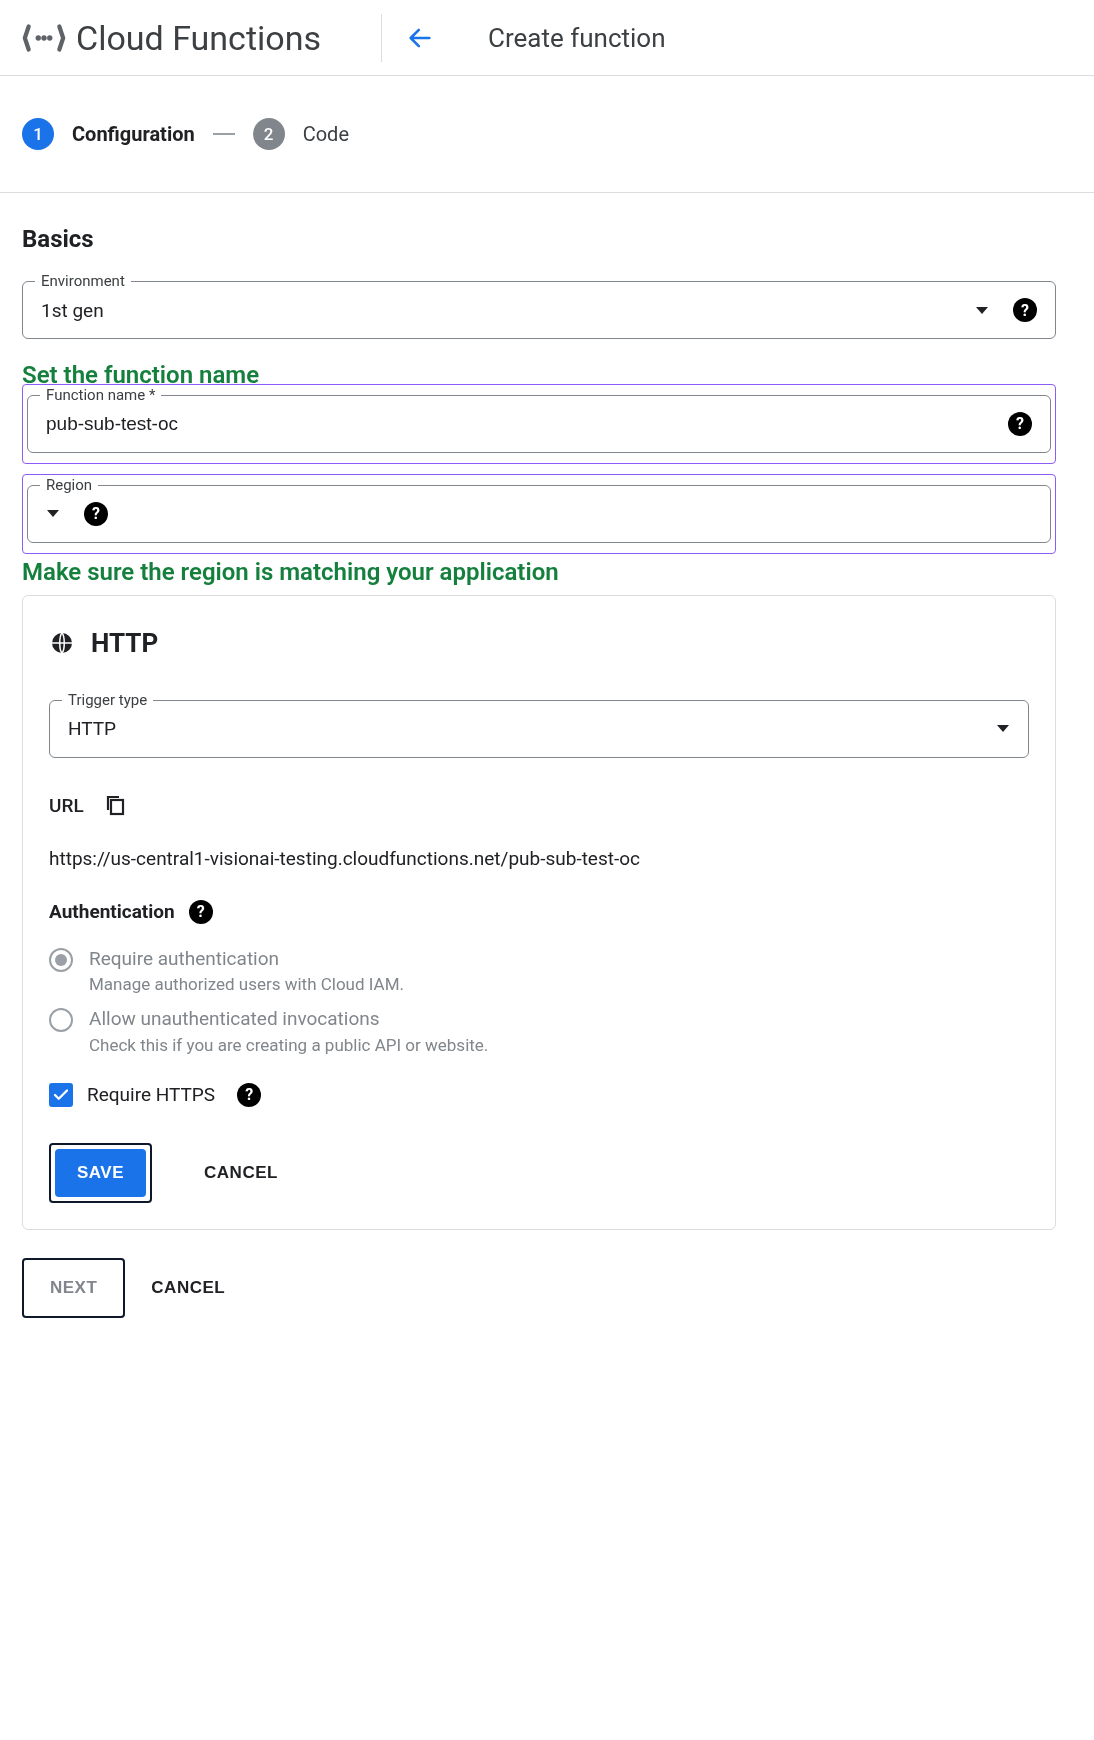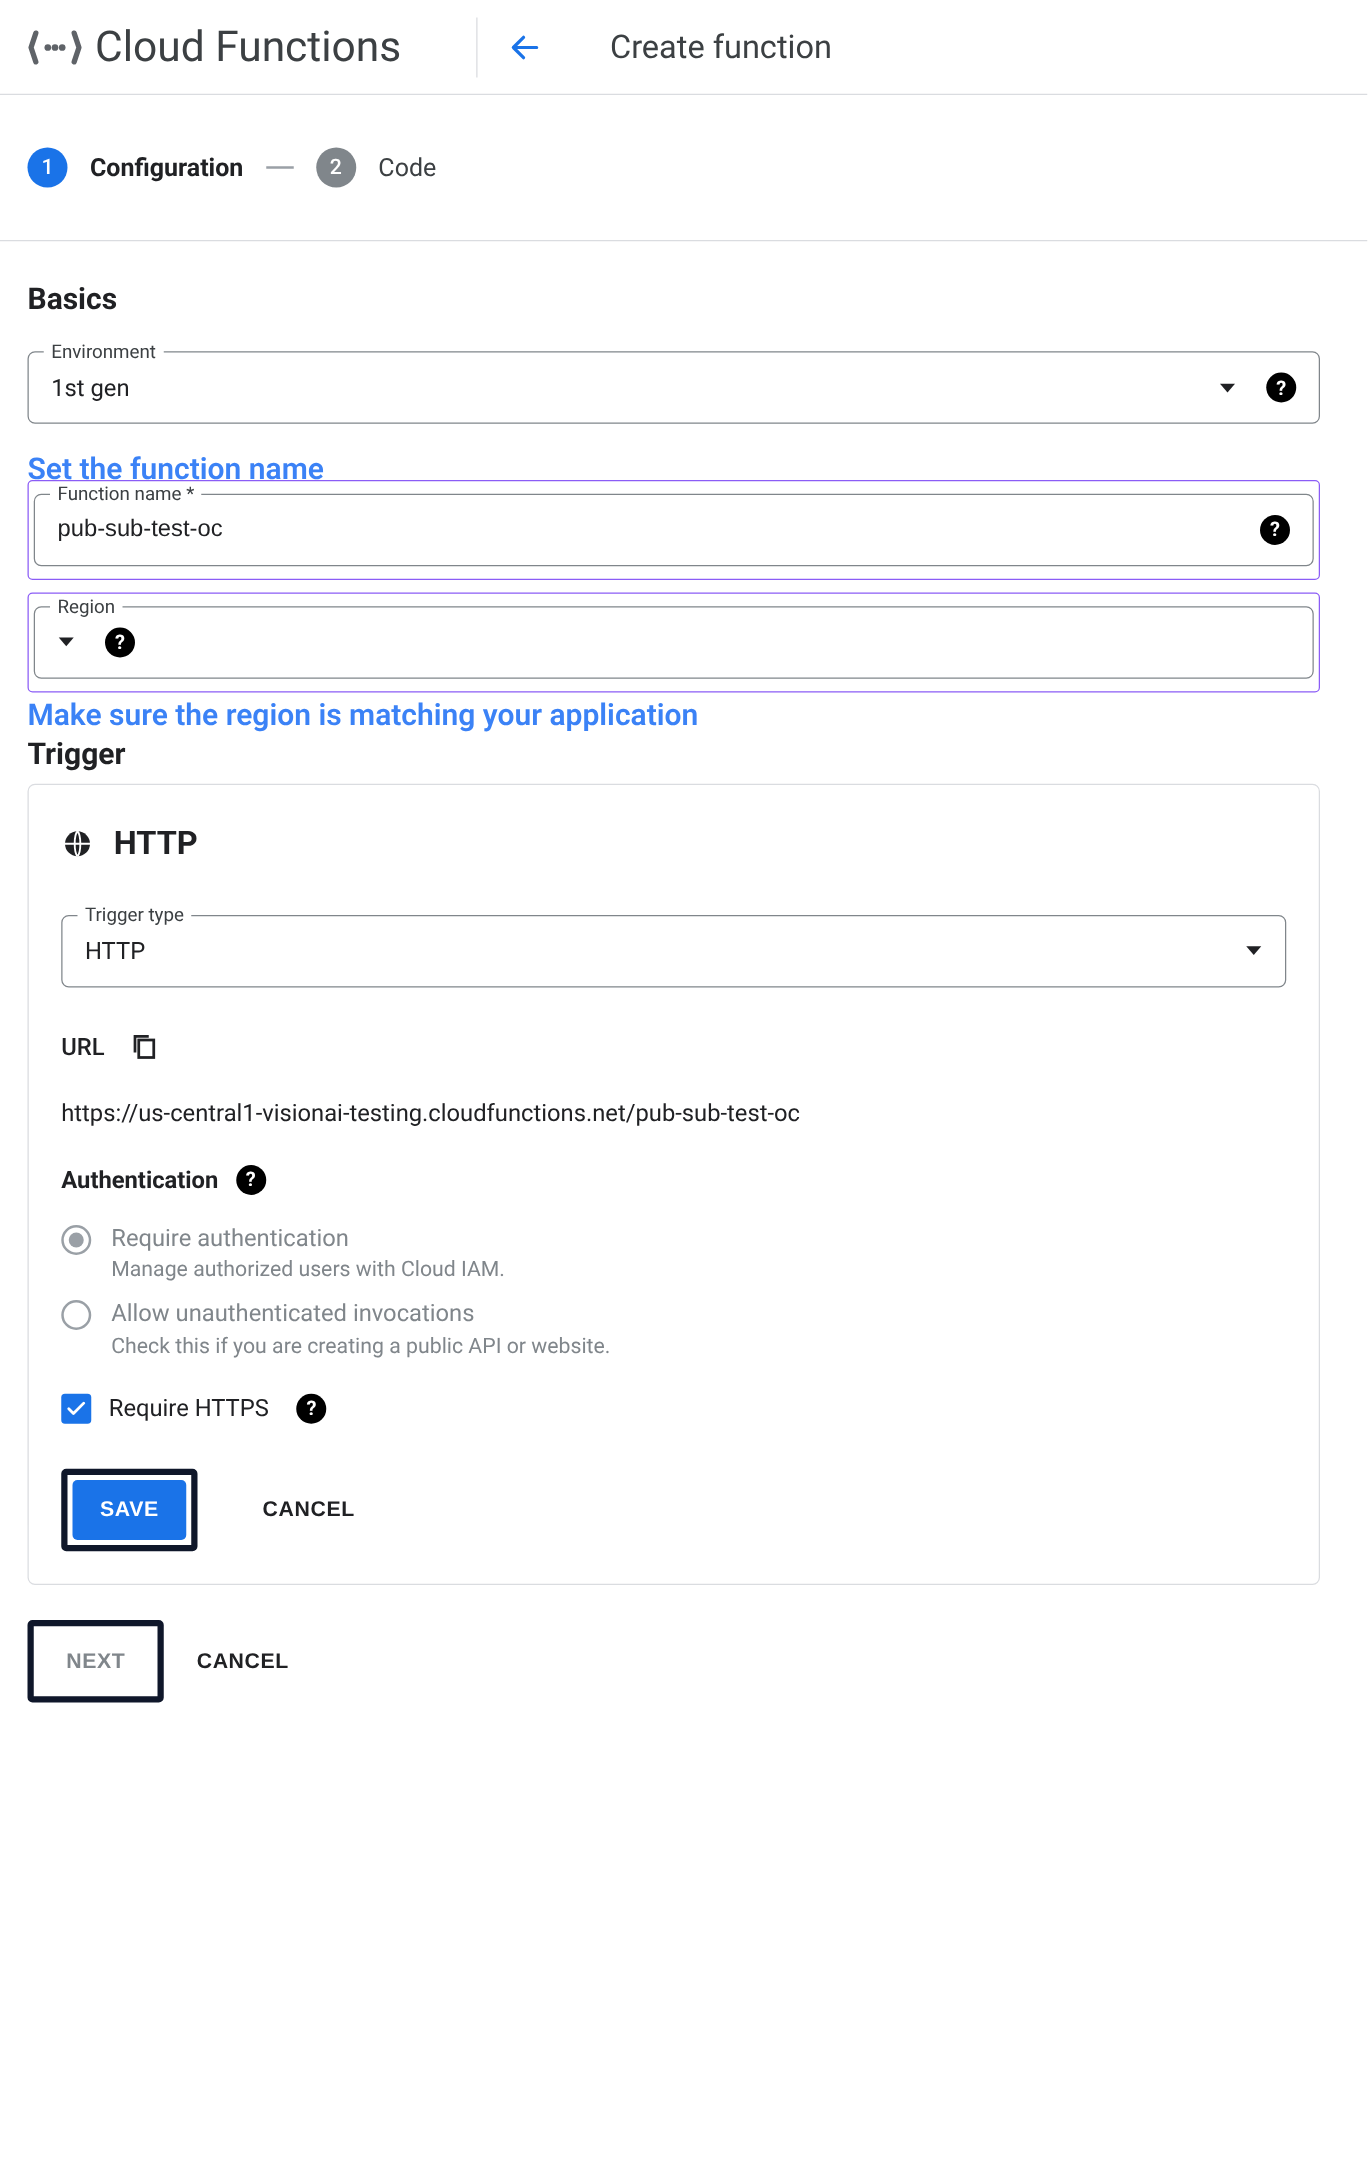--- a/index.html
+++ b/index.html
@@ -127,21 +127,21 @@
     border-radius: 50%;
     background: #000;
     color: #fff;
     display: flex; align-items: center; justify-content: center;
     font-size: 16px;
     font-weight: 700;
     flex-shrink: 0;
   }
 
   .annotation-red {
-    color: #3b82f6;
+    color: #15803d;
     font-size: 24px;
     font-weight: 600;
     line-height: 1.2;
   }
   .red-box {
     border: 1px solid #8b5cf6;
     border-radius: 4px;
     padding: 10px 4px;
   }
   .annotation-above { margin-bottom: -6px; margin-top: 22px; }
@@ -237,21 +237,21 @@
     padding: 14px 22px;
     border: none;
     cursor: pointer;
     border-radius: 4px;
   }
   .btn-primary { background: #1a73e8; color: #fff; }
   .btn-text { background: transparent; color: #202124; font-weight: 700; }
   .btn-text-muted { background: transparent; color: #80868b; font-weight: 700; }
 
   .red-box-tight {
-    border: 5px solid #0f172a;
+    border: 2px solid #0f172a;
     border-radius: 4px;
     padding: 4px 4px;
     display:inline-flex;
   }
 
   .footer-row {
     display: flex; align-items: center;
     margin-top: 28px;
   }
 </style>
@@ -324,21 +324,20 @@
       <span class="field-caret">
         <svg width="14" height="10" viewBox="0 0 14 10">
             <path d="M1 1 L7 8 L13 1" fill="#202124"></path>
           </svg>
       </span>
       <span class="help-icon">?</span>
     </div>
   </div>
   <div class="annotation-red annotation-below">Make sure the region is matching your application</div>
 
-  <div class="section-title" style="margin-top:0;margin-bottom:10px;">Trigger</div>
 
   <div class="trigger-card">
 
     <div class="trigger-heading">
       <span class="globe-icon">
         <svg width="24" height="24" viewBox="0 0 24 24">
             <circle cx="12" cy="12" r="10" fill="#202124"></circle>
             <path d="M2 12h20M12 2c3 3 3 17 0 20M12 2c-3 3-3 17 0 20" stroke="#fff" stroke-width="1.5" fill="none"></path>
           </svg>
       </span>

